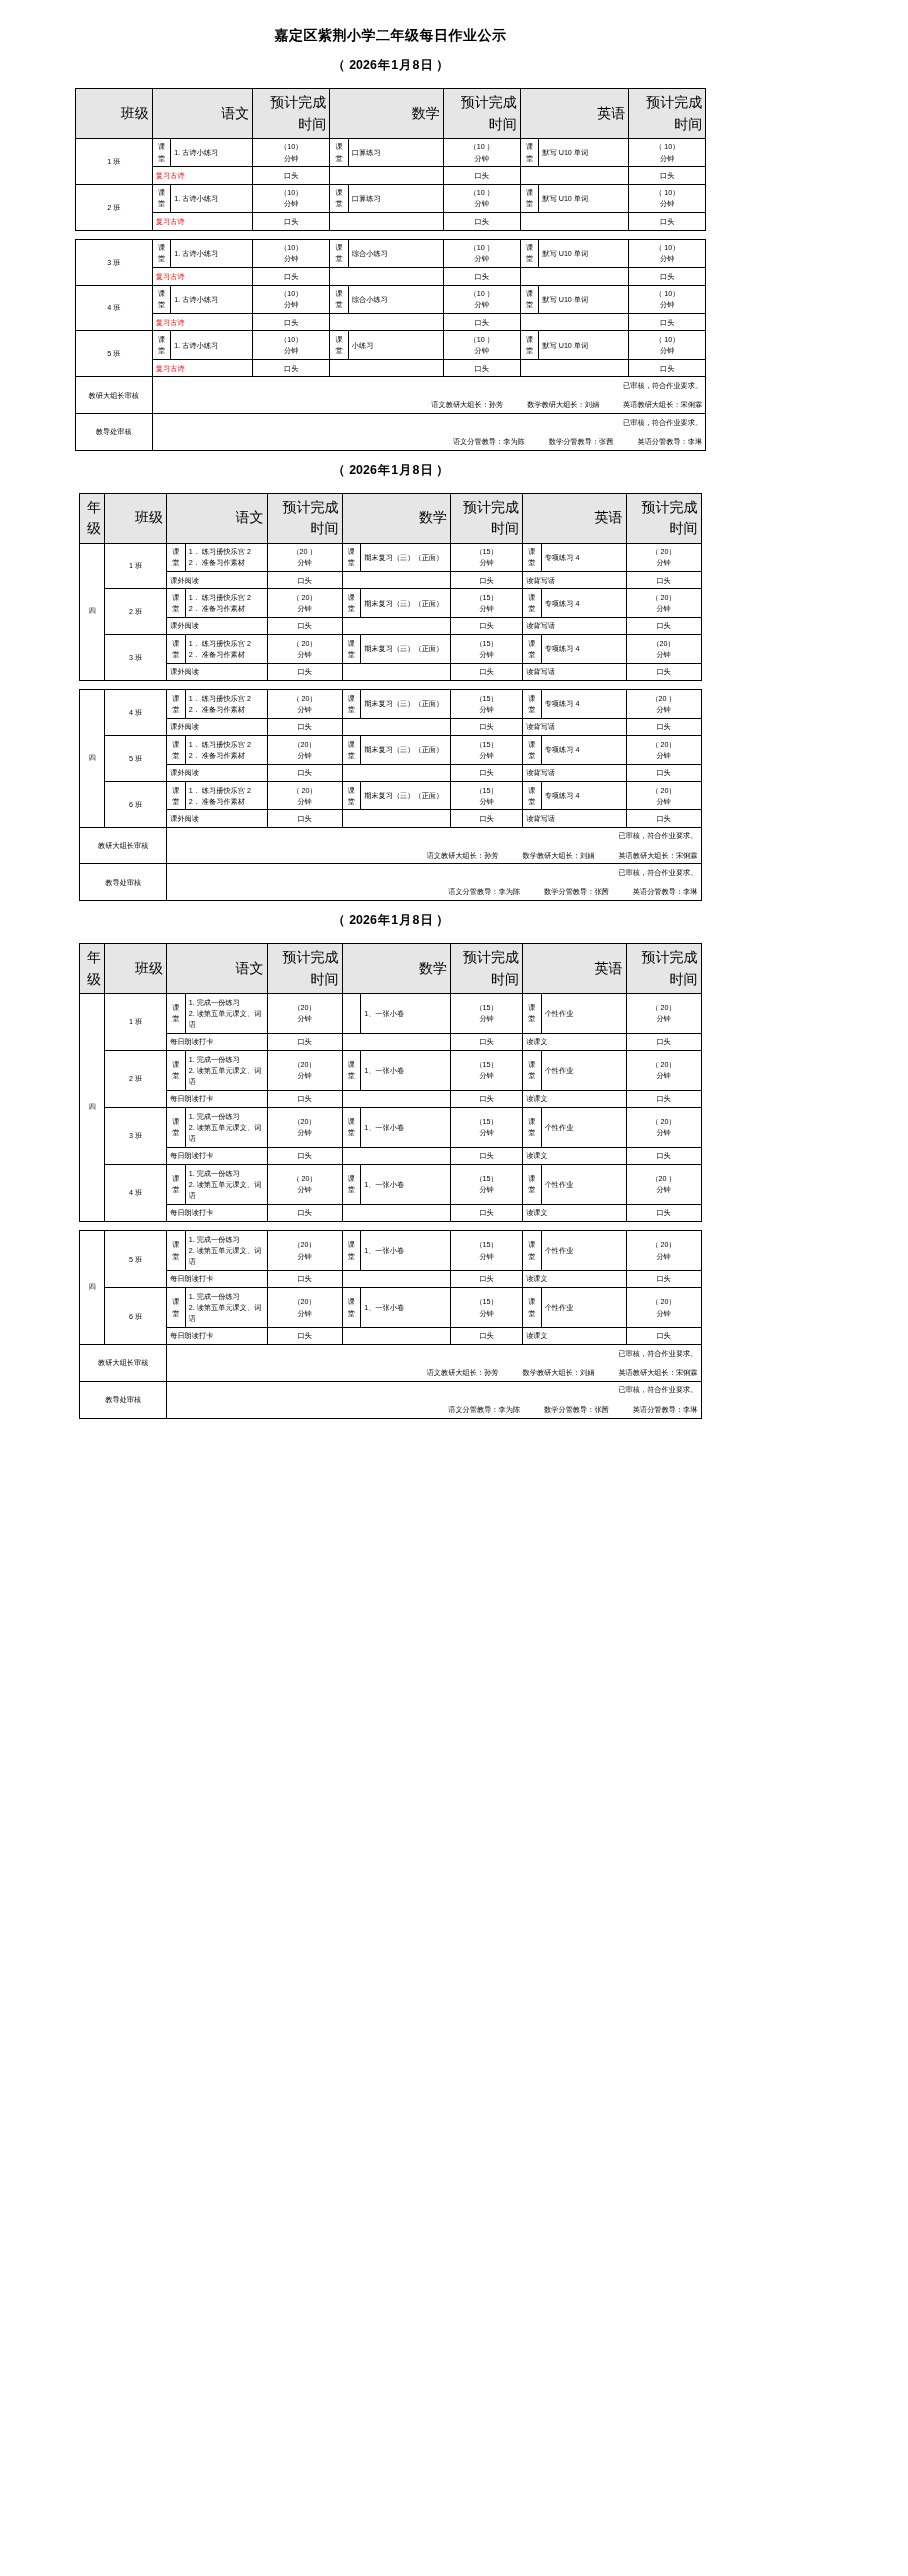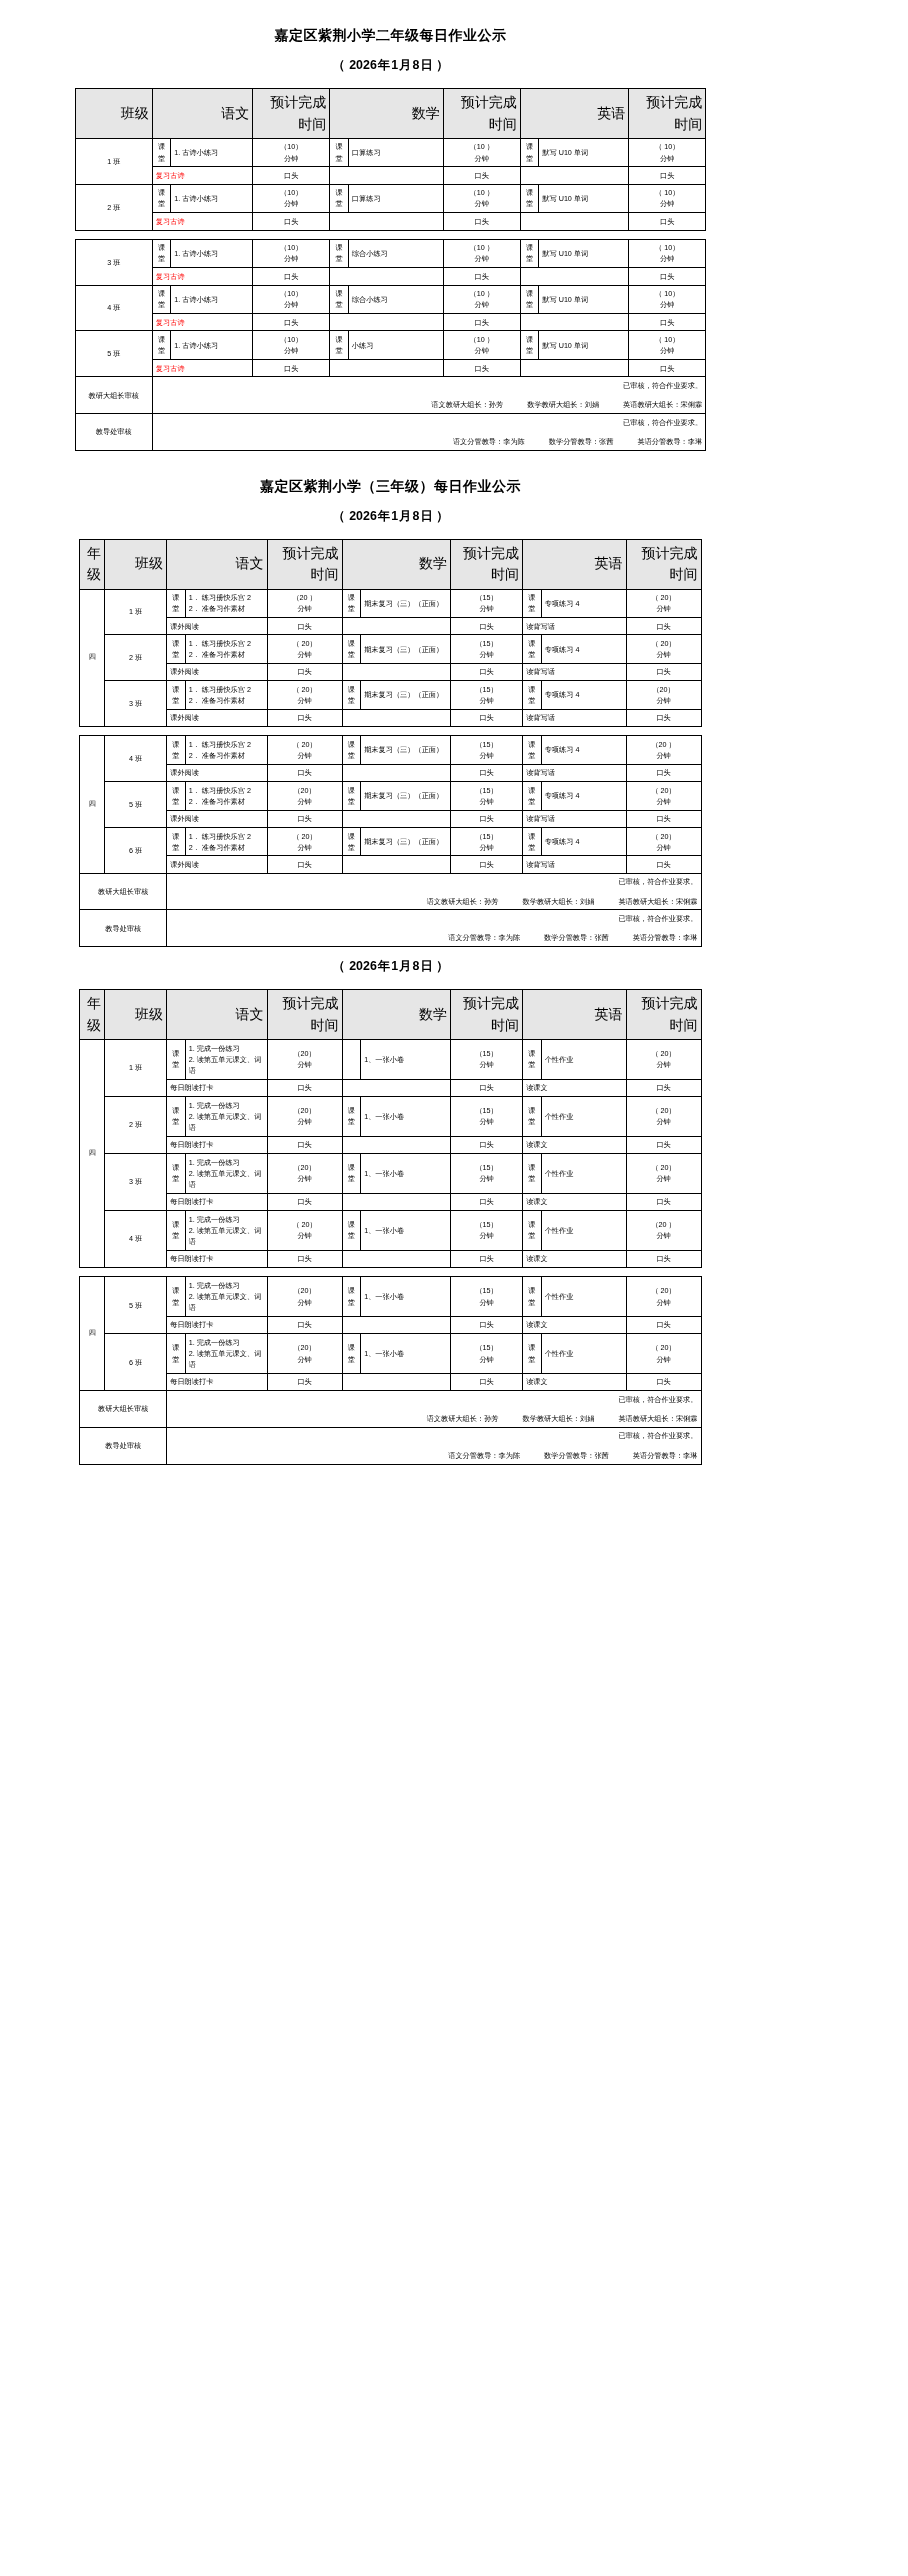--- a/index.html
+++ b/index.html
@@ -324,21 +324,20 @@
             <td class="sig-label" colspan="1">教导处审核</td>
             <td class="sig-body" colspan="9">
               <div class="line1">已审核，符合作业要求。</div>
               <div class="names"><span>语文分管教导：李为陈</span><span>数学分管教导：张茜</span><span>英语分管教导：李琳</span></div>
             </td>
           </tr>
         </tbody>
       </table>
     </div>
     <div class="section">
-      <div class="doc-title">嘉定区紫荆小学（三年级）每日作业公示</div>
       <div class="doc-date"><span>（ </span><span class="u">2026</span><span>年</span><span class="u">1</span><span>月</span><span class="u">8</span><span>日</span><span> ）</span></div>
       <table class="sheet">
         <colgroup>
           <col style="width: 17.5px;">
           <col style="width: 62px;">
           <col style="width: 15.5px;">
           <col style="width: 82px;">
           <col style="width: 75px;">
           <col style="width: 15.5px;">
           <col style="width: 90px;">

